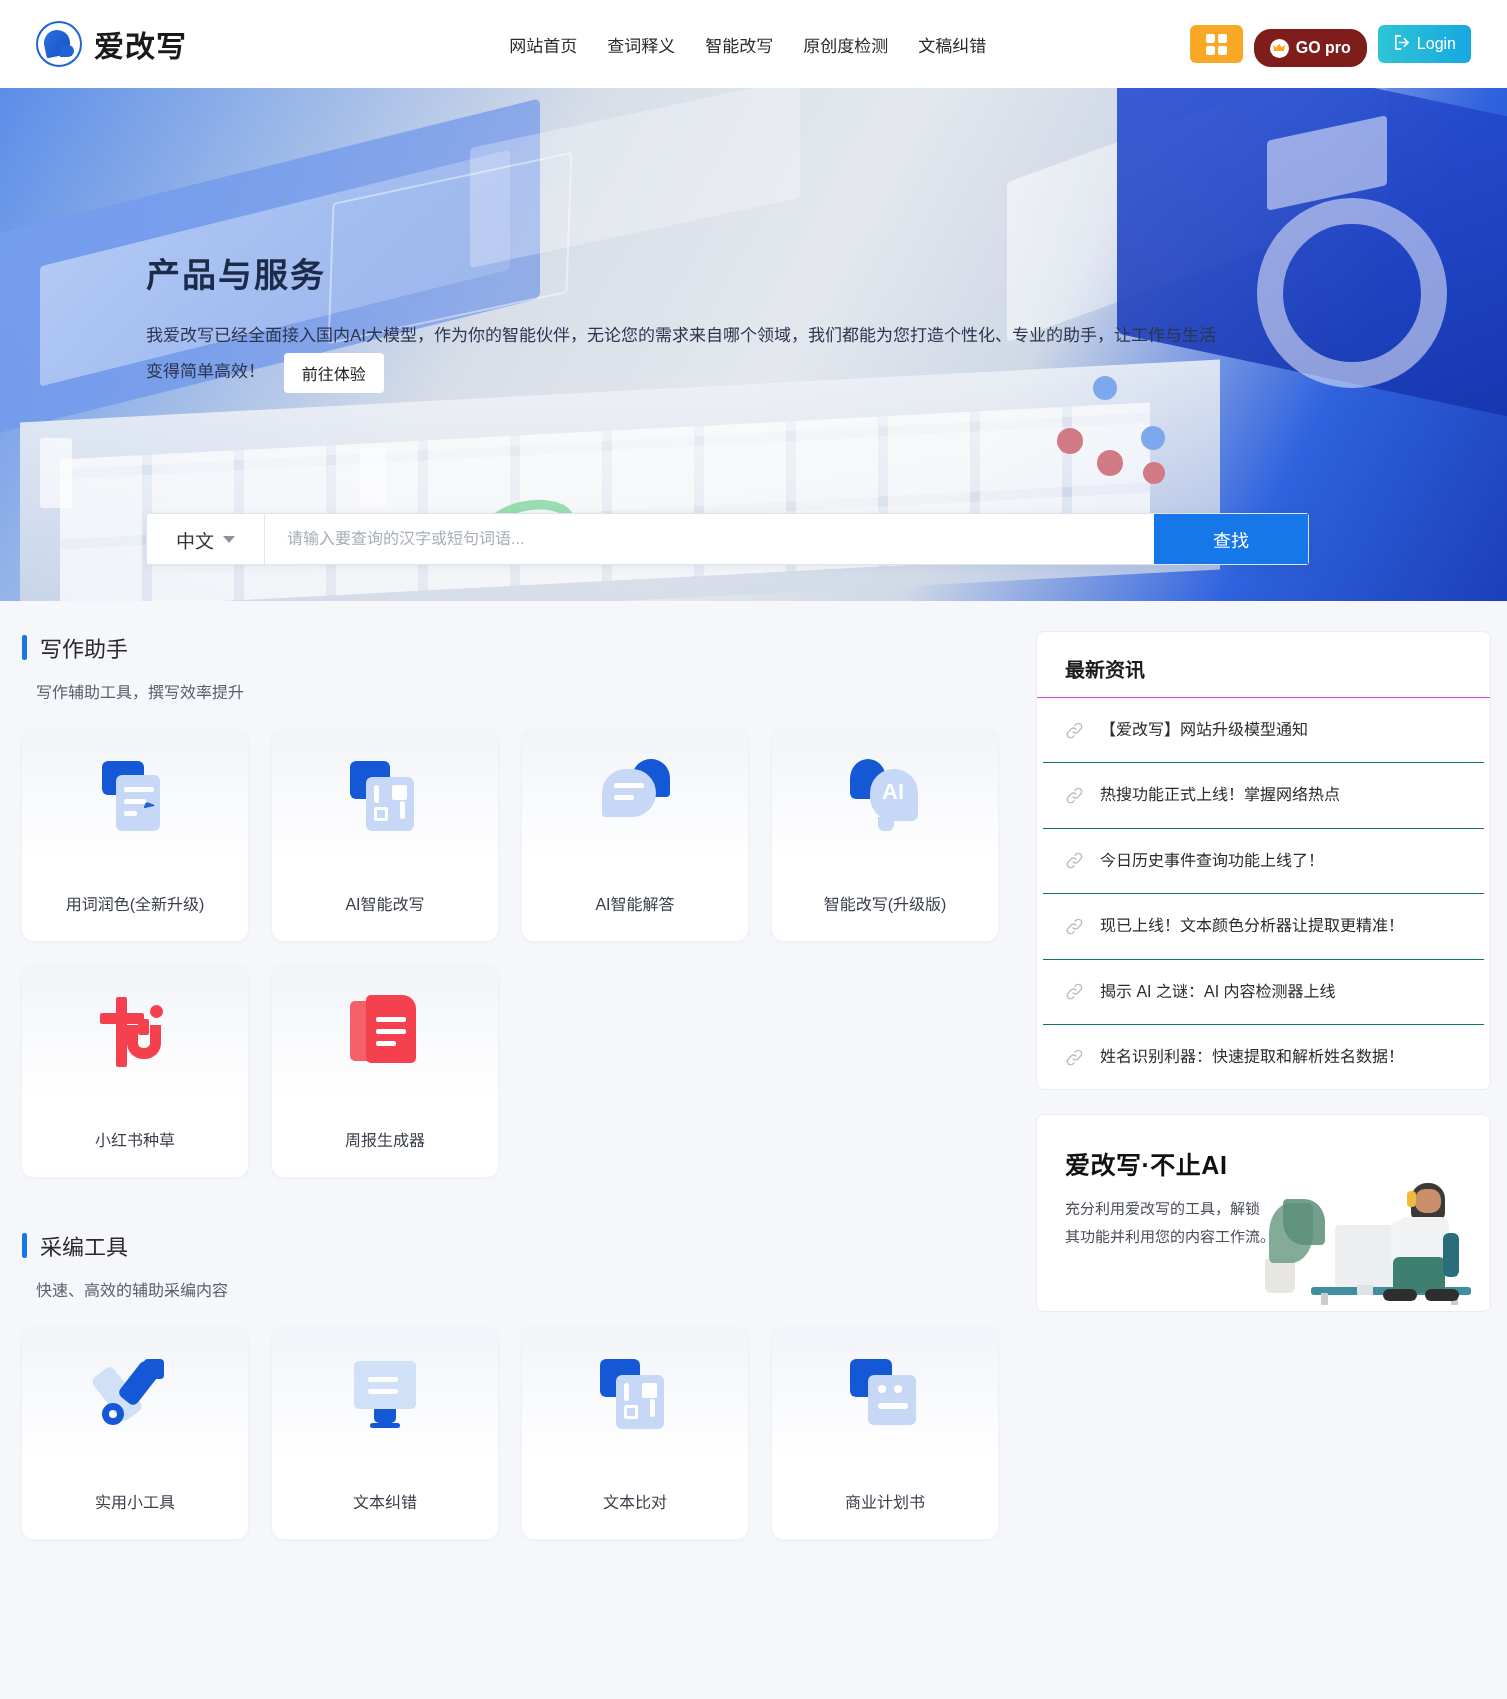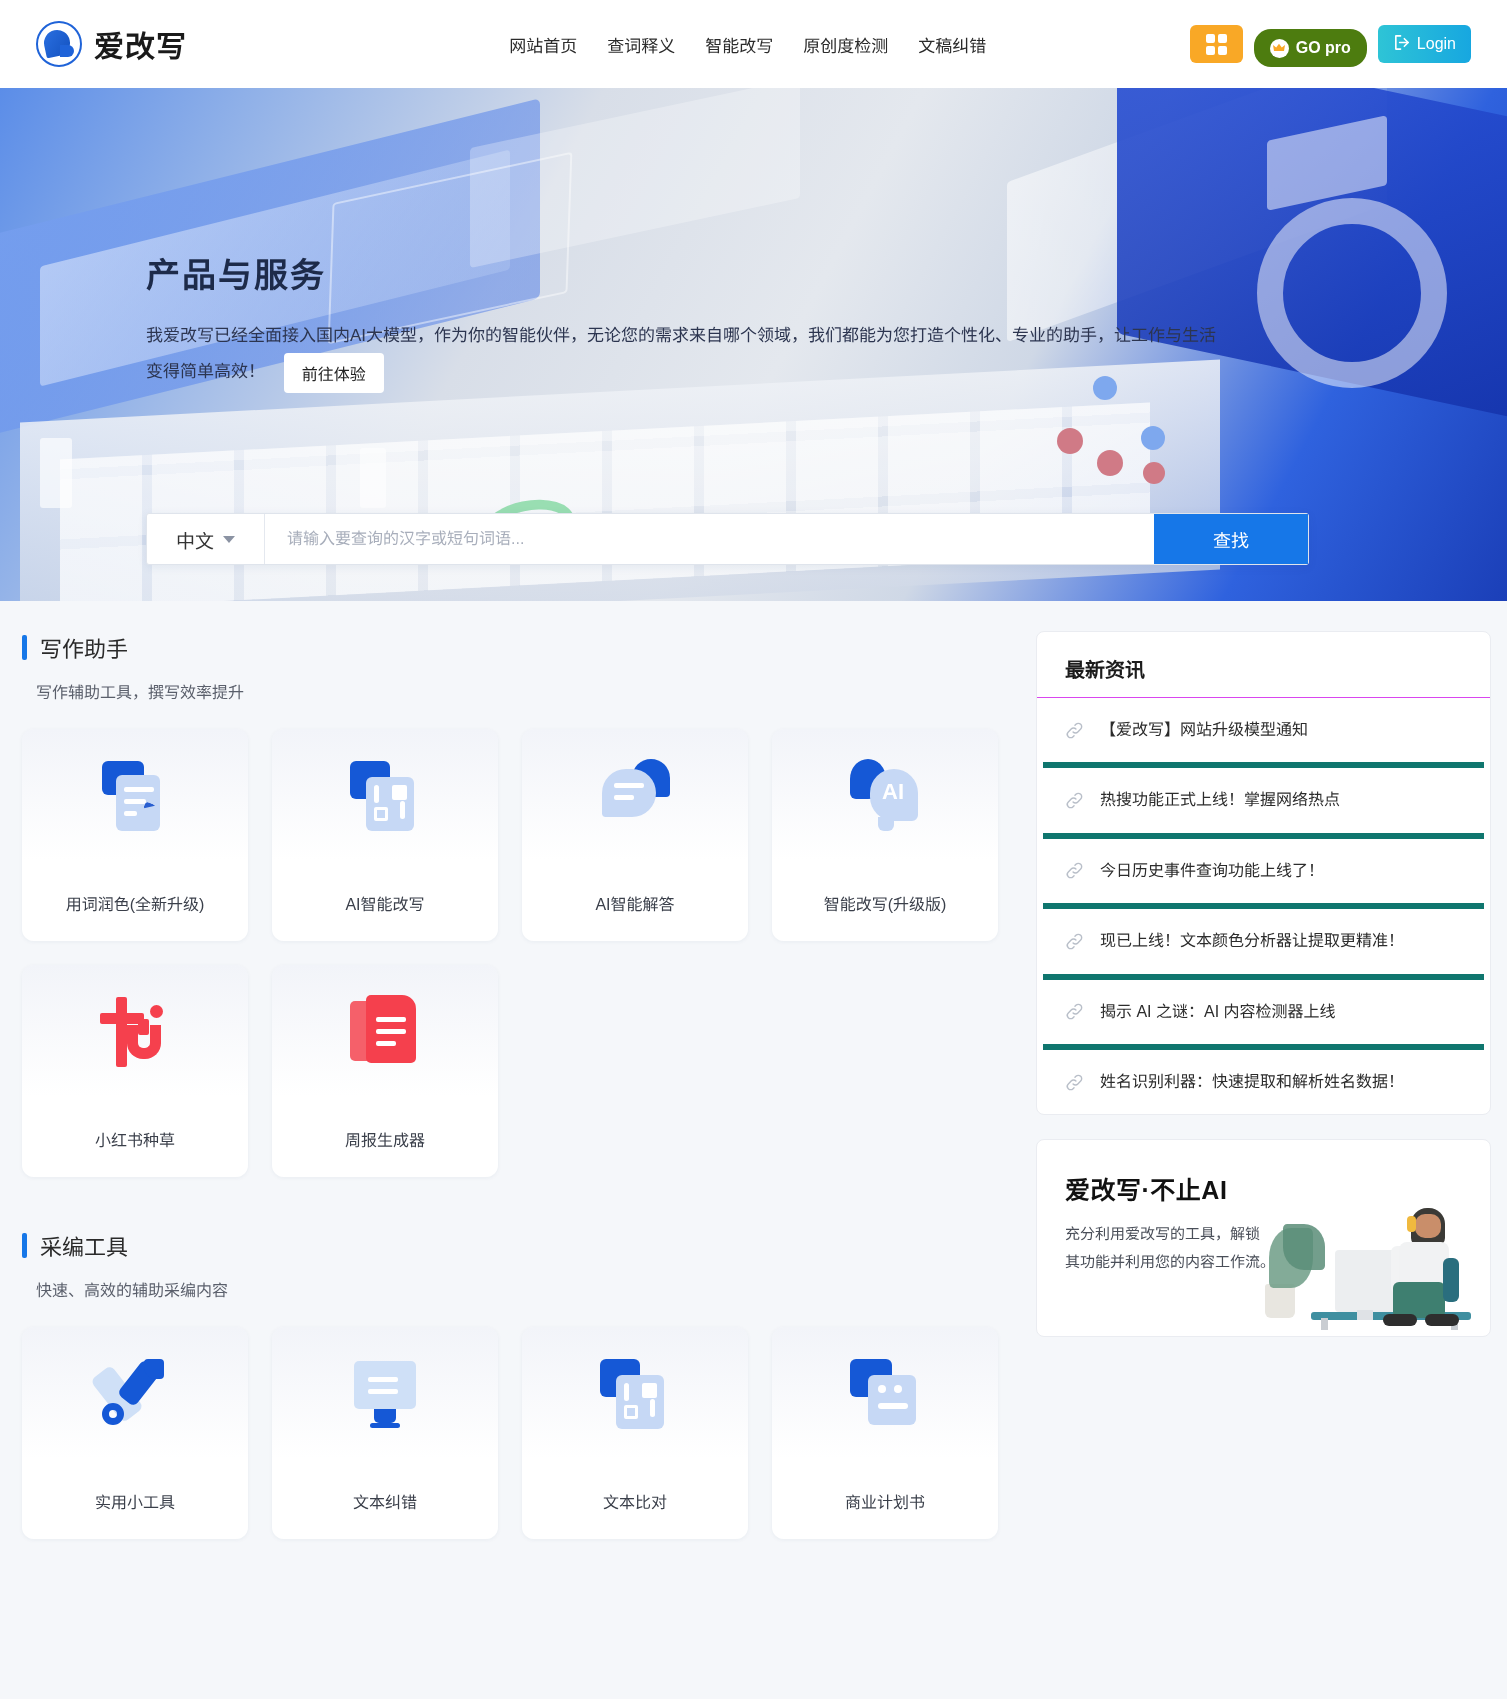--- a/index.html
+++ b/index.html
@@ -41,21 +41,21 @@
   .nav{display:flex;align-items:center;gap:30px;flex:1;justify-content:center;margin-left:-60px;}
   .nav-item{font-size:17px;color:#2b2b2b;cursor:pointer;white-space:nowrap;}
   .header-actions{display:flex;align-items:center;gap:11px;flex:none;}
   .btn-grid{
     width:53px;height:38px;border-radius:6px;background:#f9a826;
     display:flex;align-items:center;justify-content:center;cursor:pointer;border:none;
   }
   .grid-glyph{display:grid;grid-template-columns:9px 9px;grid-template-rows:9px 9px;gap:3px;}
   .grid-glyph i{background:#fff;border-radius:2px;display:block;}
   .btn-pro{
-    height:38px;border-radius:17px;background:#4d7c0f;color:#fff;
+    height:38px;border-radius:17px;background:#7f1d1d;color:#fff;
     display:flex;align-items:center;gap:7px;padding:0 16px;cursor:pointer;border:none;
     font-size:16px;font-weight:600;white-space:nowrap;margin-top:8px;
   }
   .crown-icon{
     width:19px;height:19px;border-radius:50%;background:#fff;flex:none;
     display:flex;align-items:center;justify-content:center;
   }
   .crown-icon svg{display:block;}
   .btn-login{
     height:38px;border-radius:6px;
@@ -172,21 +172,21 @@
   .panel{
     background:#fff;border:1px solid #eaecf1;border-radius:8px;overflow:hidden;
   }
   .panel-head{
     padding:22px 28px 14px 28px;font-size:20px;font-weight:700;color:#1c1c1c;
     border-bottom:1px solid #d946ef;
   }
   .news-list{padding:0 6px;}
   .news-item{
     display:flex;align-items:center;gap:16px;padding:21px 22px;
-    border-bottom:6px solid #0f766e;cursor:pointer;
+    border-bottom:1px solid #0f766e;cursor:pointer;
   }
   .news-list .news-item:last-child{border-bottom:none;}
   .link-icon{flex:none;color:#b9bfc9;display:flex;align-items:center;}
   .news-text{font-size:16px;color:#2c2c2c;line-height:1.4;}
 
   .promo{
     margin-top:24px;background:#fff;border:1px solid #eaecf1;border-radius:8px;
     height:198px;position:relative;overflow:hidden;padding:30px 0 0 28px;cursor:pointer;
   }
   .promo-title{font-size:25px;font-weight:700;color:#111;margin-bottom:14px;letter-spacing:.5px;}

